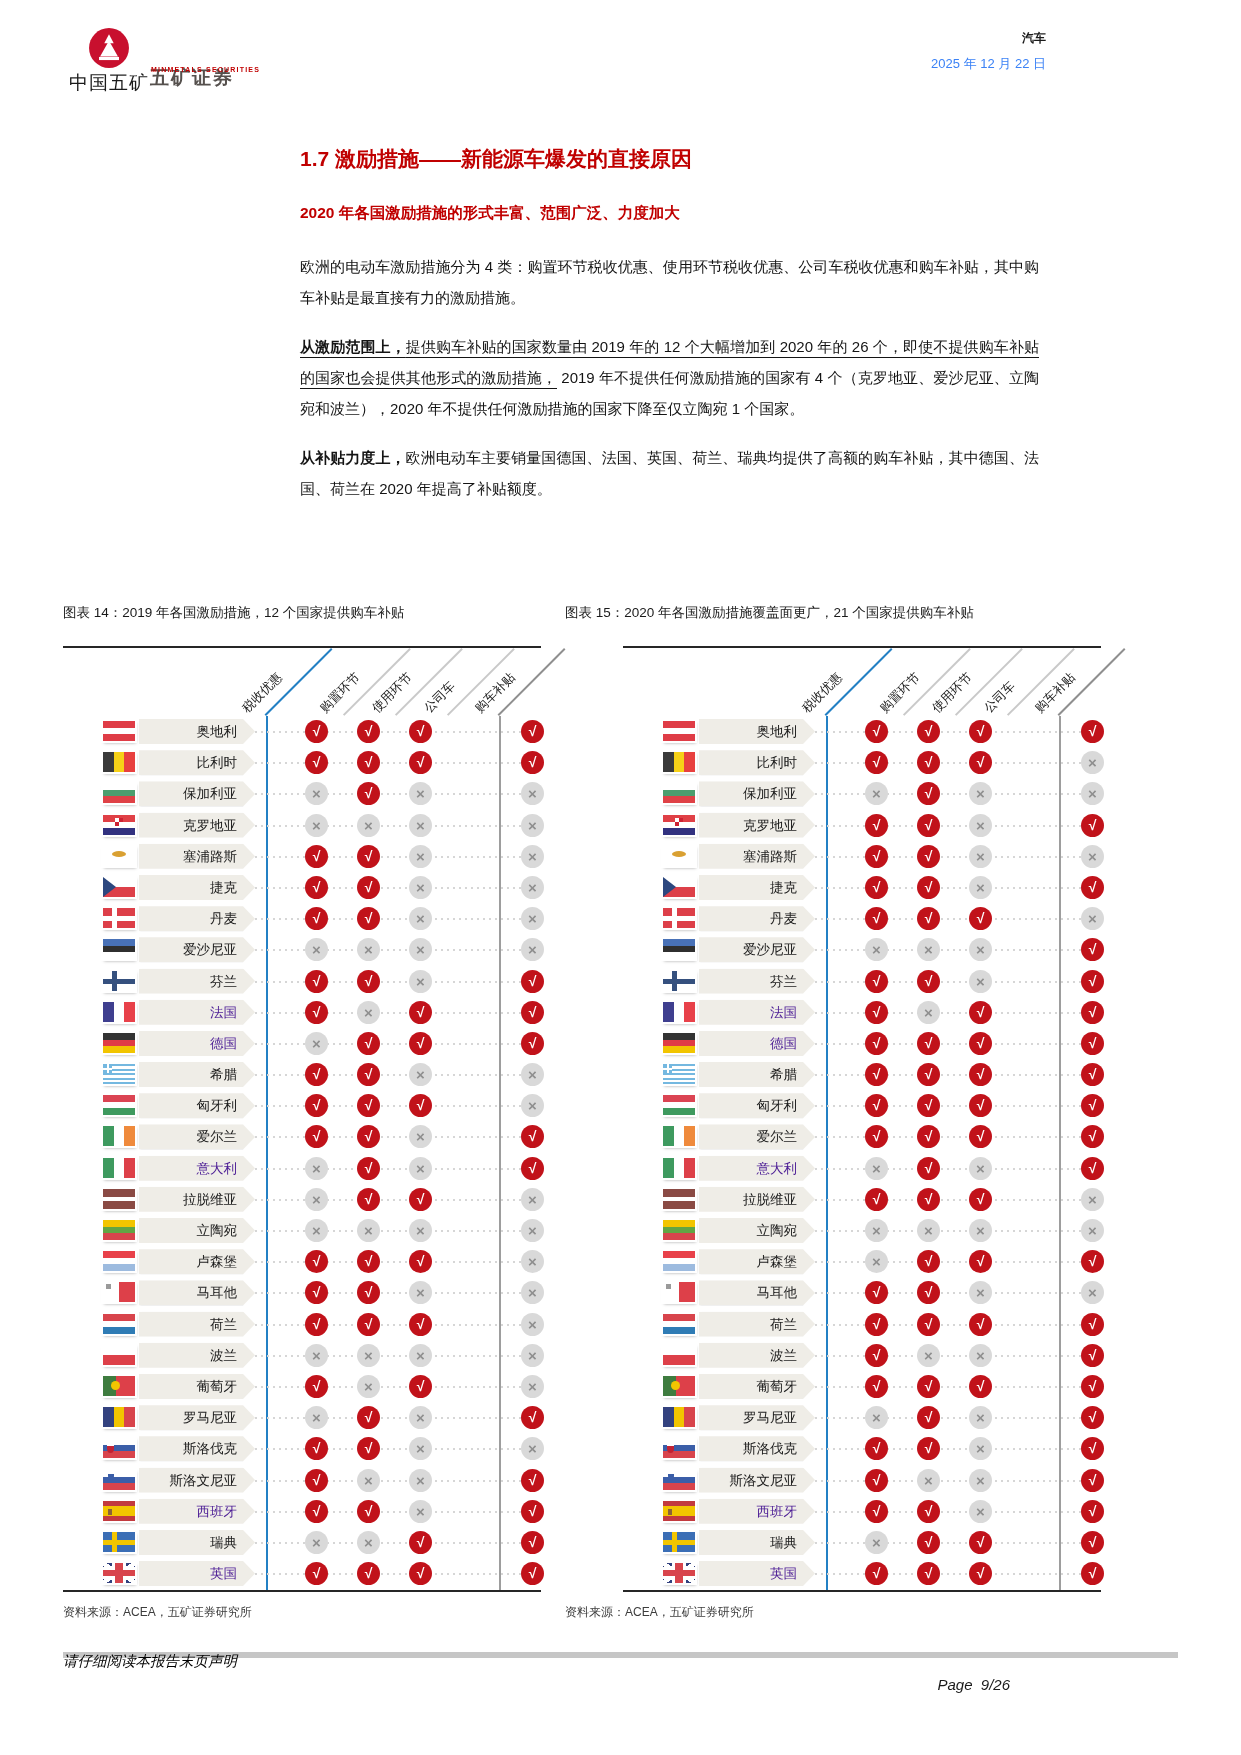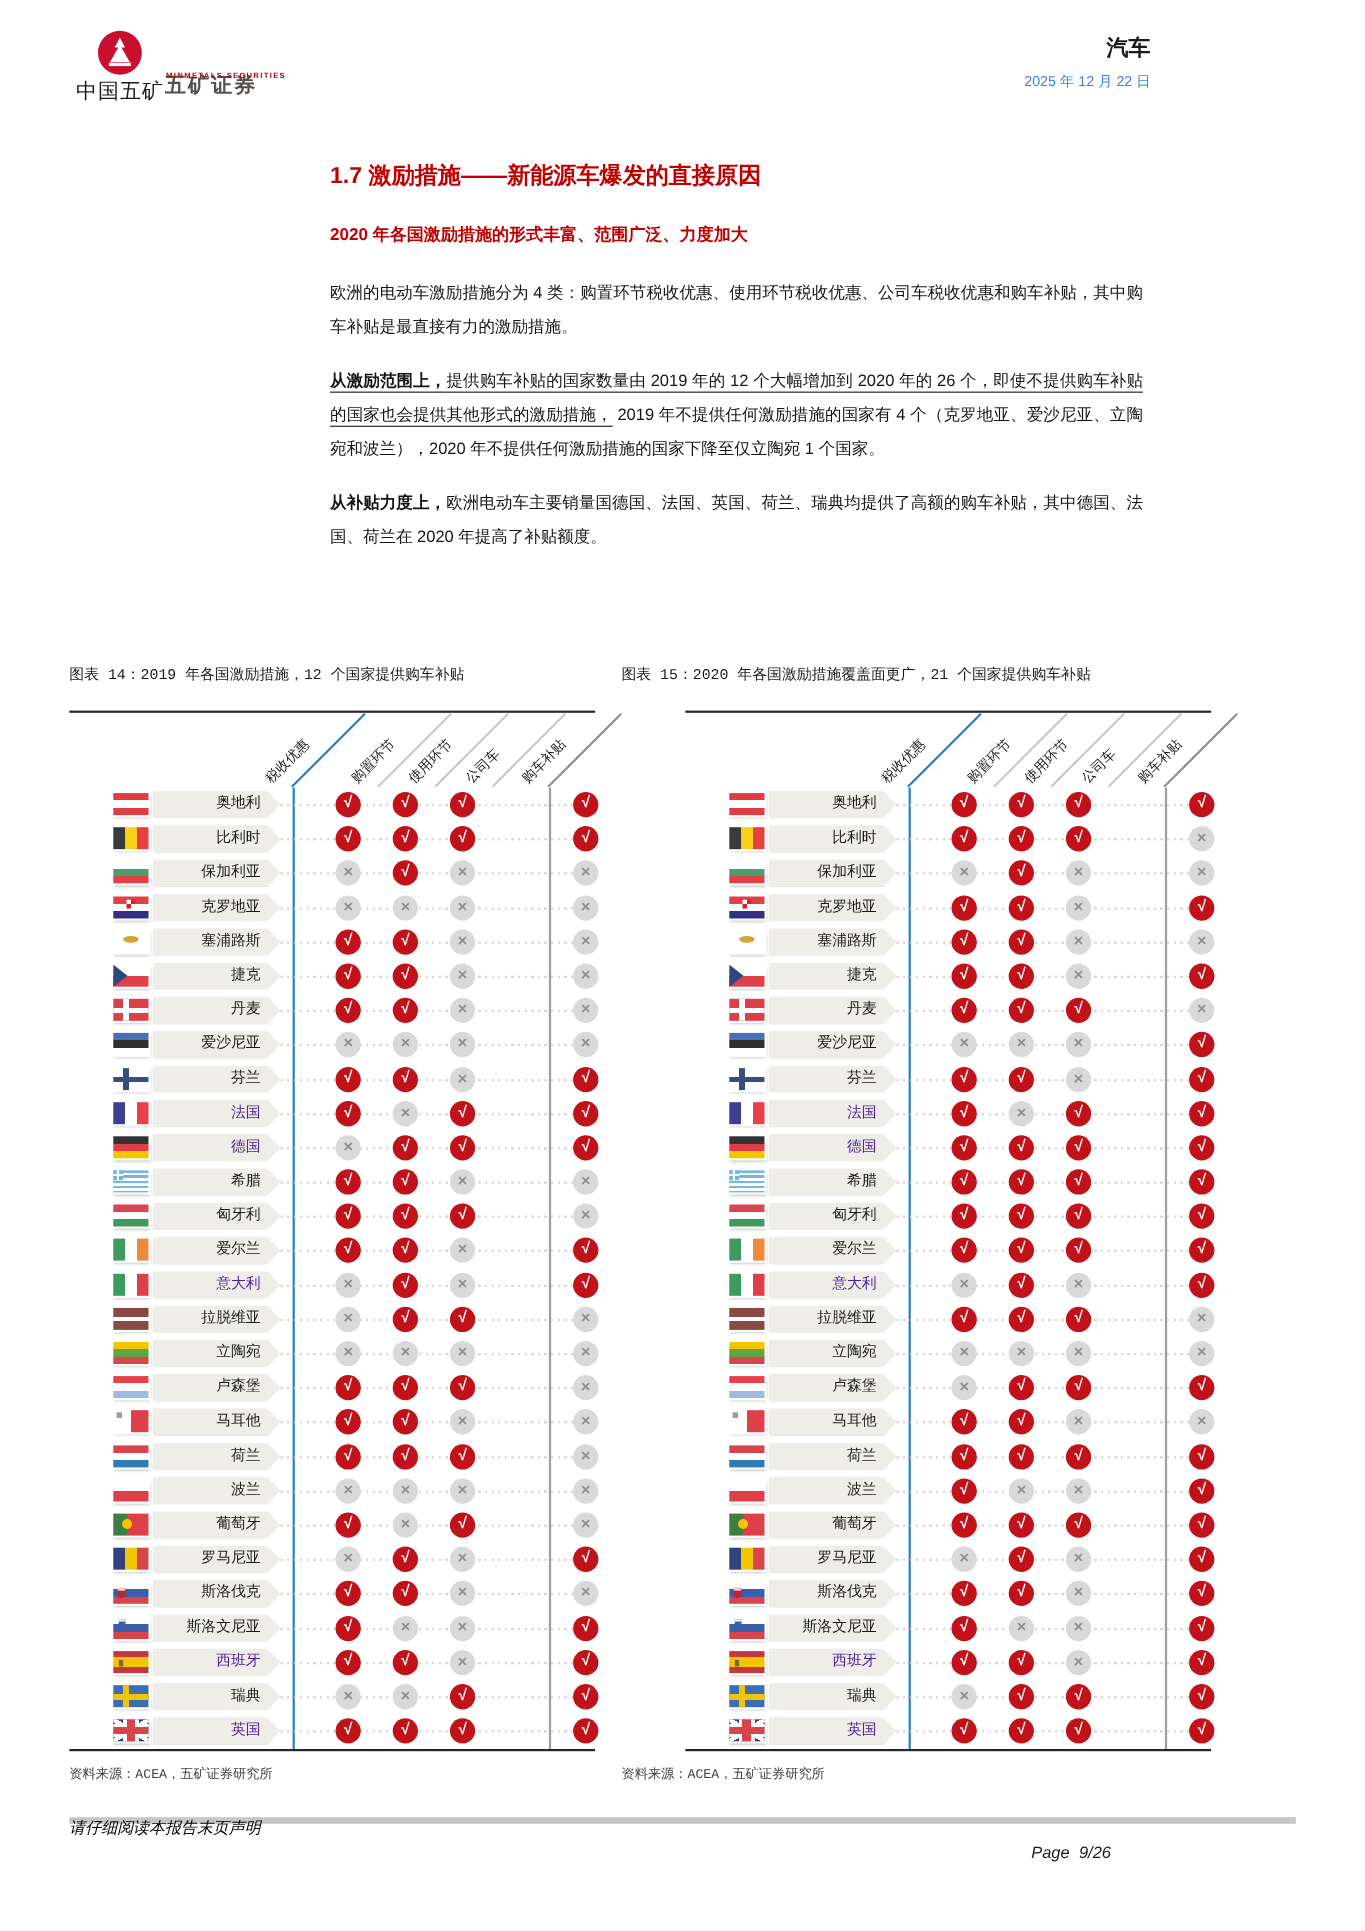--- a/index.html
+++ b/index.html
@@ -6,33 +6,33 @@
   #page{position:relative;width:1241px;height:1755px;background:#fff;margin:0 auto;
         font-family:"Liberation Sans","DejaVu Sans",sans-serif;color:#111;overflow:hidden;}
 
   
   .logo-emblem{position:absolute;left:88px;top:27px;width:42px;height:42px;}
   .logo-cn{position:absolute;left:58px;top:70px;width:102px;text-align:center;
            font-size:19px;font-weight:normal;color:#1a1a1a;letter-spacing:1px;}
   .brand{position:absolute;left:150px;top:42px;font-size:19px;font-weight:bold;color:#55504d;letter-spacing:2px;margin-top:23px;}
   .brand-en{position:absolute;left:151px;top:66px;font-size:7px;color:#c00000;letter-spacing:1.2px;font-weight:bold;}
   .hdr-right{position:absolute;right:195px;top:30px;text-align:right;}
-  .hdr-industry{font-size:20px;font-weight:bold;color:#1a1a1a;}
+  .hdr-industry{font-size:12px;font-weight:bold;color:#1a1a1a;}
   .hdr-date{font-size:13px;color:#3b82f6;margin-top:8px;white-space:pre;}
 
   
   .content{position:absolute;left:300px;top:145px;width:752px;}
   .sec-title{font-size:21px;font-weight:bold;color:#c00000;margin:0 0 30px 0;}
   .sec-sub{font-size:15.5px;font-weight:bold;color:#c00000;margin:0 0 27px 0;}
   .para{font-size:15px;line-height:31px;text-align:justify;margin:0 13px 18px 0;color:#141414;}
   .para b{font-weight:bold;}
   .para u{text-decoration:underline;text-underline-offset:5px;}
 
   
-  .fig{position:absolute;top:604px;width:580px;font-family:Liberation Mono, monospace;}
+  .fig{position:absolute;top:604px;width:580px;}
   .fig-l{left:63px;} .fig-r{left:565px;}
   .fig-title{font-size:13.5px;color:#1a1a1a;}
   .tbl{position:absolute;top:42px;left:0;width:478px;height:942px;
        border-top:2px solid #262626;border-bottom:2px solid #262626;}
   .fig-r .tbl{left:58px;}
   .fig-src{position:absolute;top:1000px;left:0;font-size:12px;color:#3d3d3d;}
 
   .vline{position:absolute;top:68px;height:874px;width:2px;}
   .vline.blue{left:203px;background:#2380c4;}
   .vline.gray{left:436px;background:#9d9d9d;width:1.5px;}

